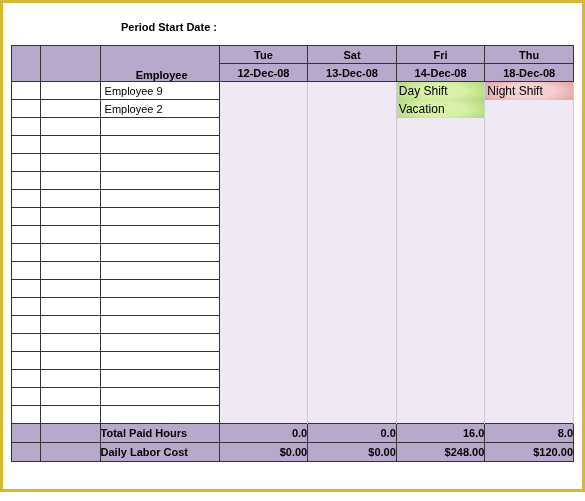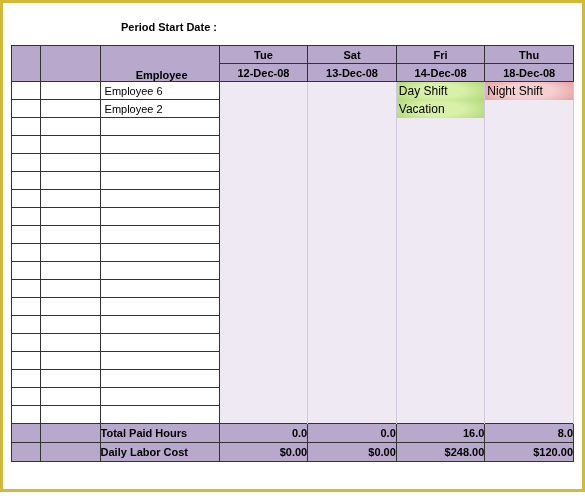--- a/index.html
+++ b/index.html
@@ -166,21 +166,21 @@
         <th>12-Dec-08</th>
         <th>13-Dec-08</th>
         <th>14-Dec-08</th>
         <th>18-Dec-08</th>
       </tr>
     </thead>
     <tbody id="tbody">
         <tr>
           <td class="col-a"></td>
           <td class="col-b"></td>
-          <td class="emp-cell">Employee 6</td>
+          <td class="emp-cell">Employee 9</td>
           <td class="day-cell"></td>
           <td class="day-cell"></td>
           <td class="day-cell">
             <div class="badge green">Day Shift</div>
           </td>
           <td class="day-cell">
             <div class="badge red">Night Shift</div>
           </td>
         </tr>
         <tr>

